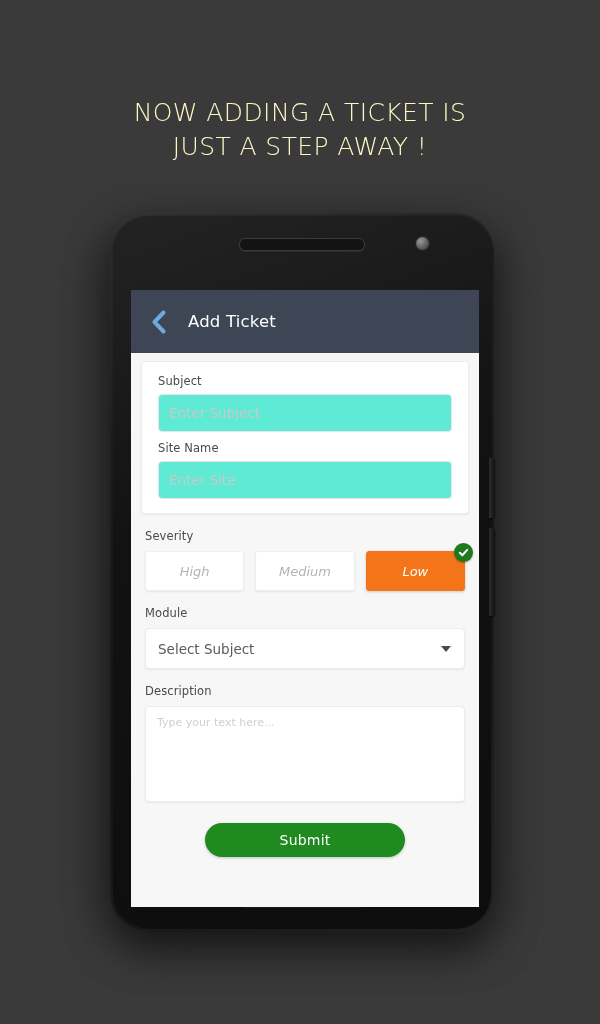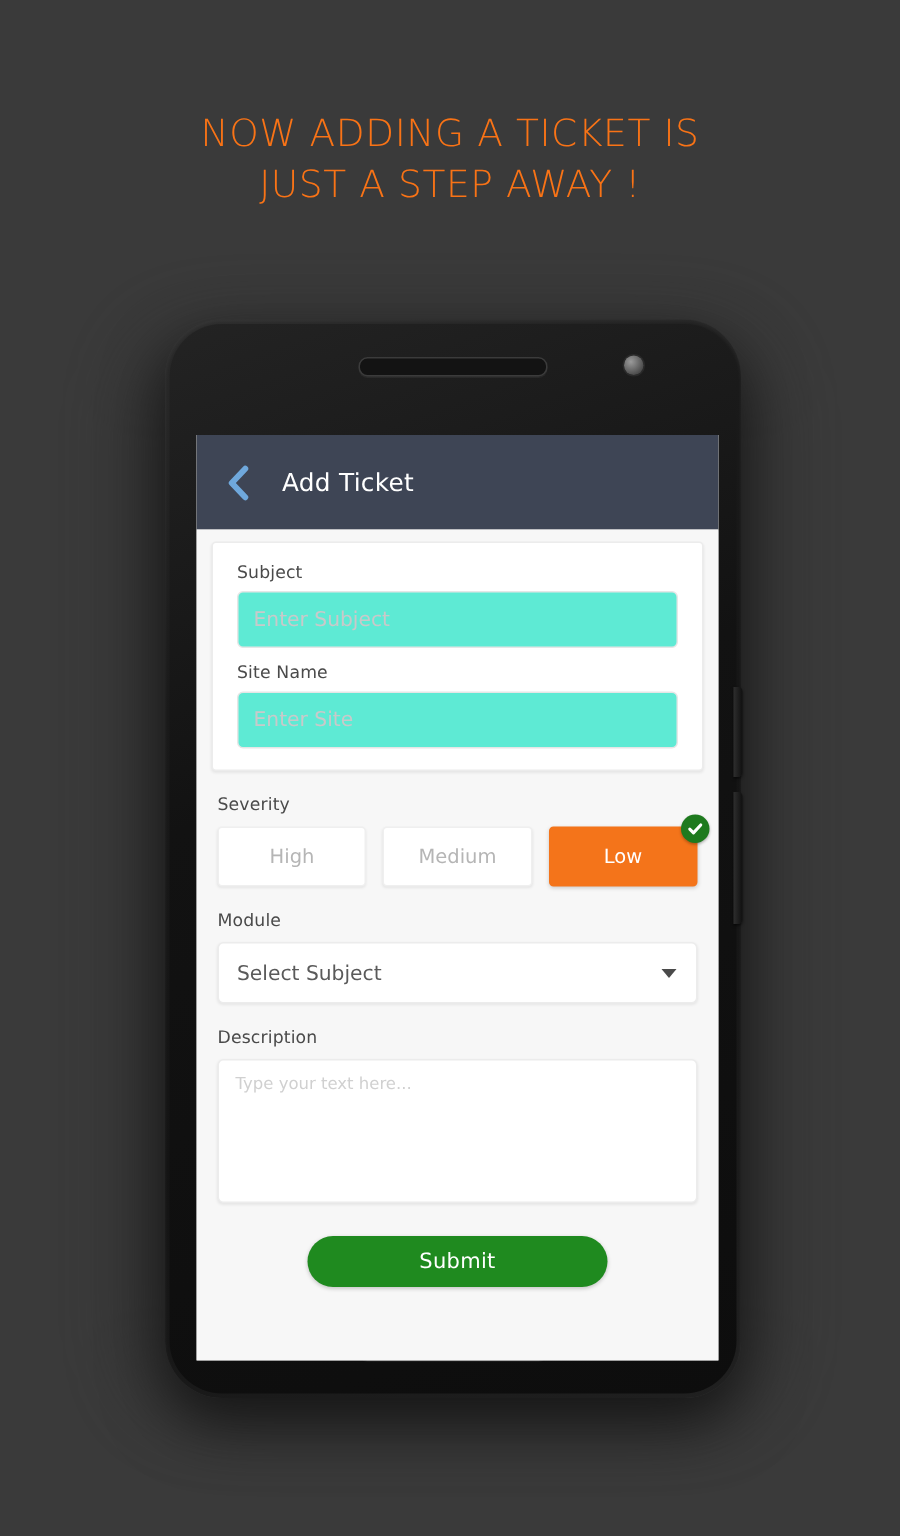--- a/index.html
+++ b/index.html
@@ -11,25 +11,25 @@
     height: 1024px;
     overflow: hidden;
     background: #3a3a3a;
     font-family: "Liberation Sans", sans-serif;
     position: relative;
   }
 
   
   .headline {
     position: absolute;
-    top: 72px;
+    top: 96px;
     left: 0;
     width: 600px;
     text-align: center;
-    color: #f97316;
+    color: #fef9c3;
     font-family: "DejaVu Sans", sans-serif;
     font-size: 25px;
     font-weight: 300;
     line-height: 34px;
     letter-spacing: 0.4px;
     white-space: pre-line;
   }
 
   
   .device-shadow {
@@ -187,20 +187,21 @@
     color: #4a4a4a;
     font-family: "DejaVu Sans", sans-serif;
     font-size: 11.5px;
     margin: 15px 0 8px 4px;
     letter-spacing: 0.1px;
   }
   .severity-row {
     display: flex;
     gap: 11px;
     padding: 0 4px;
+    font-style: italic;
   }
   .sev-btn {
     flex: 1 1 0;
     height: 40px;
     display: flex;
     align-items: center;
     justify-content: center;
     border-radius: 3px;
     background: #ffffff;
     border: 1px solid #efefef;

